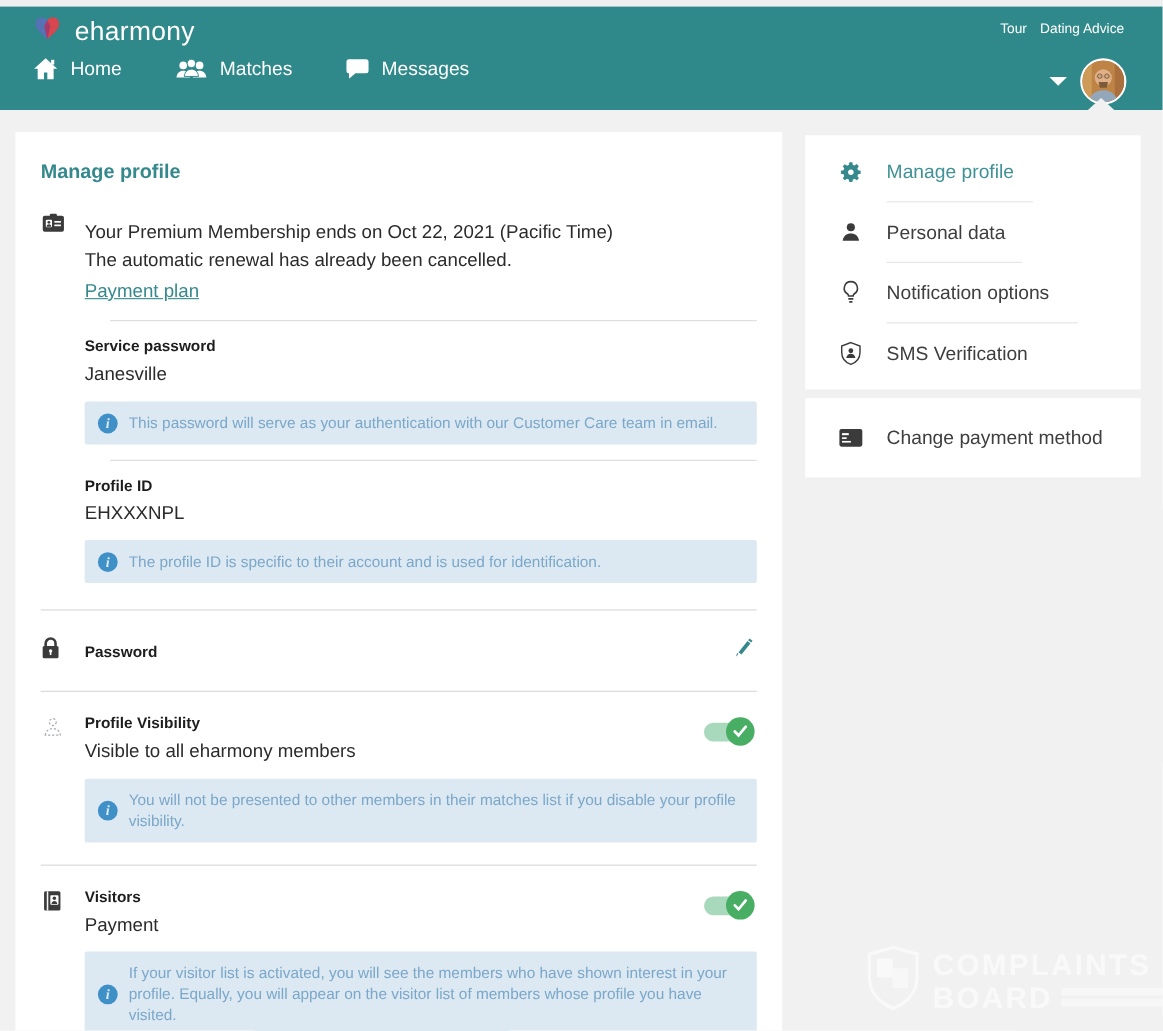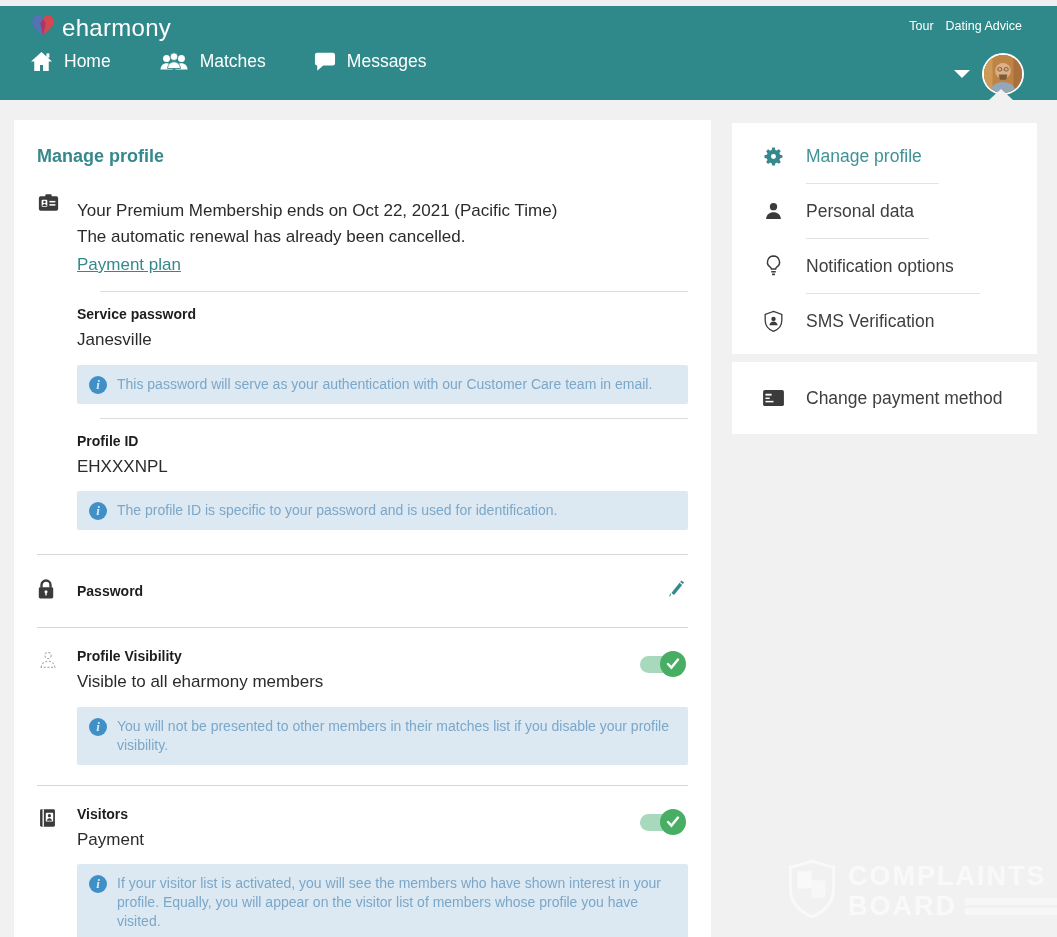--- a/index.html
+++ b/index.html
@@ -3,21 +3,21 @@
 <meta charset="utf-8">
 <style>
   * { margin:0; padding:0; box-sizing:border-box; }
   html,body { width:1057px; height:937px; overflow:hidden; }
   body { font-family:"Liberation Sans", sans-serif; background:#f2f1f1; position:relative; color:#2e2e2e; }
 
   
   .top-strip { height:6px; background:#efeef0; }
   .header { height:94px; background:#2f8889; position:relative; }
   .brand-row { display:flex; justify-content:space-between; align-items:flex-start; padding:8px 35px 0 30px; }
-  .brand { display:flex; align-items:center; gap:6px; }
+  .brand { display:flex; align-items:center; gap:12px; }
   .brand-text { color:#fff; font-size:24px; letter-spacing:.3px; }
   .top-links { display:flex; gap:12px; padding-top:5px;justify-content:flex-end; }
   .top-link { color:#fff; font-size:12.5px; cursor:pointer; }
   .nav-row { display:flex; align-items:center; padding-left:30px; margin-top:9px; }
   .nav-item { display:flex; align-items:center; gap:11px; color:#fff; font-size:17.5px; margin-right:48px; cursor:pointer; }
   .nav-item svg { display:block; }
   .account { position:absolute; right:33px; top:47px; display:flex; align-items:center; gap:12px; }
   .caret-down { width:0; height:0; border-left:8px solid transparent; border-right:8px solid transparent; border-top:8px solid #fff; cursor:pointer; }
   .avatar-ring { width:42px; height:42px; border-radius:50%; border:2px solid #fff; overflow:hidden; background:#b5773d; cursor:pointer; }
   .menu-pointer { position:absolute; bottom:0; right:44px; width:0; height:0; border-left:12px solid transparent; border-right:12px solid transparent; border-bottom:11px solid #f2f1f1; }
@@ -26,21 +26,21 @@
   .main-card { position:absolute; left:14px; top:120px; width:697px; height:817px; background:#fff; overflow:hidden; }
   .page-title { color:#35898c; font-size:18px; font-weight:700; margin:26px 23px 0 23px; }
   .row { display:flex; padding:0 23px; }
   .icon-col { width:40px; flex:0 0 40px; padding-top:1px; }
   .body-col { flex:1; min-width:0; }
   .sec-label { font-size:14px; font-weight:700; color:#1d1d1d; }
   .sec-line { font-size:17px; color:#2b2b2b; line-height:25.5px; }
   .teal-link { font-size:17px; color:#35898c; text-decoration:underline; display:inline-block; margin-top:6px; cursor:pointer; }
   .divider-inner { border-top:1px solid #dcdcdc; margin-left:86px; margin-right:23px; }
   .divider-full { border-top:1px solid #d7d7d7; margin:0 23px; }
-  .info-box { background:#dce9f2; border-radius:2px; display:flex; gap:10px; padding:10px 14px 10px 12px; margin-top:12px; align-items:flex-start; }
+  .info-box { background:#dce9f2; border-radius:2px; display:flex; gap:10px; padding:10px 14px 10px 12px; margin-top:12px; align-items:center; }
   .info-i { flex:0 0 18px; width:18px; height:18px; border-radius:50%; background:#4090c8; position:relative; margin-top:1px; }
   .info-i::after { content:"i"; position:absolute; left:0; right:0; top:0; bottom:0; color:#dce9f2; font:italic 700 13px/18px "Liberation Serif", serif; text-align:center; }
   .info-text { font-size:14px; color:#7ba7c9; line-height:19px; }
   .mt14 { margin-top:14px; } .mt24 { margin-top:24px; }
   .val { margin-top:5px; }
   .password-row { padding:22px 23px; align-items:center; display:flex; }
   .grow { flex:1; }
   .pencil-btn { cursor:pointer; padding:2px; }
   .sec-head { display:flex; align-items:flex-start; }
   .sec-head .labels { flex:1; min-width:0; }
@@ -175,21 +175,21 @@
   </section>
   <div class="divider-inner" style="margin-top:14px;"></div>
 
   <section class="row mt14">
     <div class="icon-col"></div>
     <div class="body-col">
       <div class="sec-label">Profile ID</div>
       <div class="sec-line val">EHXXXNPL</div>
       <div class="info-box">
         <span class="info-i"></span>
-        <span class="info-text">The profile ID is specific to your password and is used for identification.</span>
+        <span class="info-text">The profile ID is specific to their account and is used for identification.</span>
       </div>
     </div>
   </section>
 
   <div class="divider-full" style="margin-top:24px;"></div>
 
   <section class="password-row">
     <div class="icon-col">
       <svg width="18" height="23" viewBox="0 0 20 24">
         <path d="M5 10V7a5 5 0 0 1 10 0v3" fill="none" stroke="#3b3b3b" stroke-width="2.6"></path>

